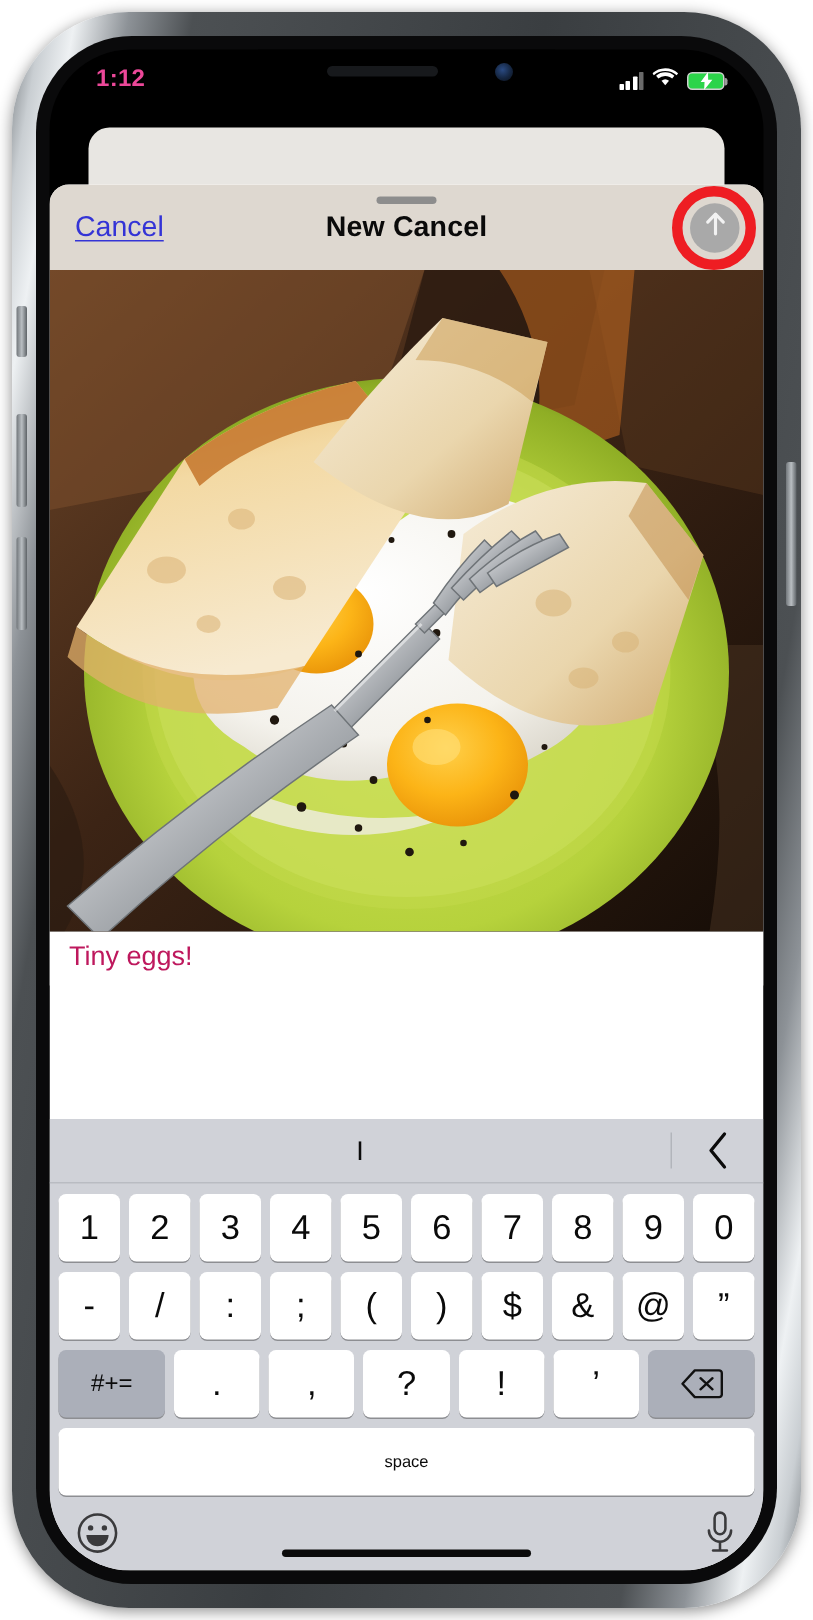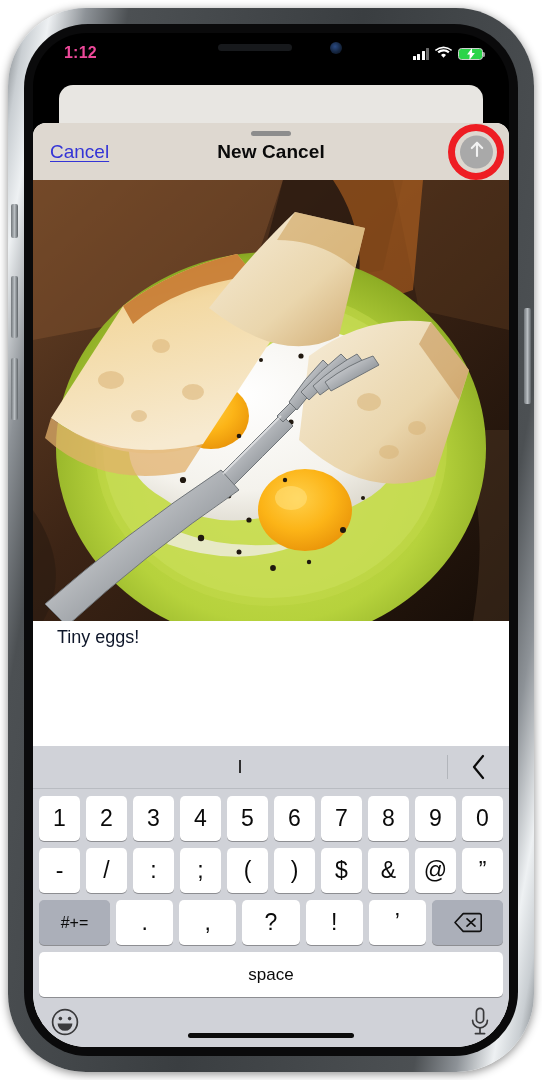--- a/index.html
+++ b/index.html
@@ -163,22 +163,22 @@
 
   #photo-attachment {
     position: relative;
     width: 100%; height: 441px;
     overflow: hidden;
     background: #241a12;
   }
   #photo-attachment svg { display: block; width: 100%; height: 100%; }
 
   #message-text {
-    padding: 6px 13px 9px 24px;
-    font-size: 18px; color: #0f172a; background: #fff;
+    padding: 6px 13px 9px 13px;
+    font-size: 18px; color: #be185d; background: #fff;
   }
 
   
   #keyboard {
     position: absolute; left: 0; right: 0; bottom: 0;
     background: #d0d2d8; padding-top: 0;
   }
 
   #predictive-bar {
     height: 43px; display: flex; align-items: stretch;
@@ -201,21 +201,21 @@
 
   .kb-row { display: flex; justify-content: center; gap: 0; padding: 0 3px; margin-top: 7px; }
   .key {
     flex: 1; height: 45px; margin: 0 3px;
     background: #fff; border-radius: 5px;
     box-shadow: 0 1px 0 rgba(0,0,0,.32);
     display: flex; align-items: center; justify-content: center;
     font-size: 23px; color: #0a0a0a; cursor: pointer; user-select: none;
   }
   .key.gray { background: #abafb9; font-size: 15px; }
-  .key.space { flex: 1 1 auto; font-size: 17px; }
+  .key.space { flex: 1 1 auto; font-size: 11px; }
   .key.abc, .key.ret { flex: 0 0 103px; font-size: 17px; }
   .key.sym { flex: 0 0 71px; font-size: 16px; }
   .key.bksp { flex: 0 0 71px; }
   .key.r3 { flex: 1; }
 
   #kb-row3 { padding: 0 3px; }
   #kb-row4 { padding: 0 3px; margin-bottom: 4px; }
 
   #kb-bottom {
     height: 46px; display: flex; align-items: center;

